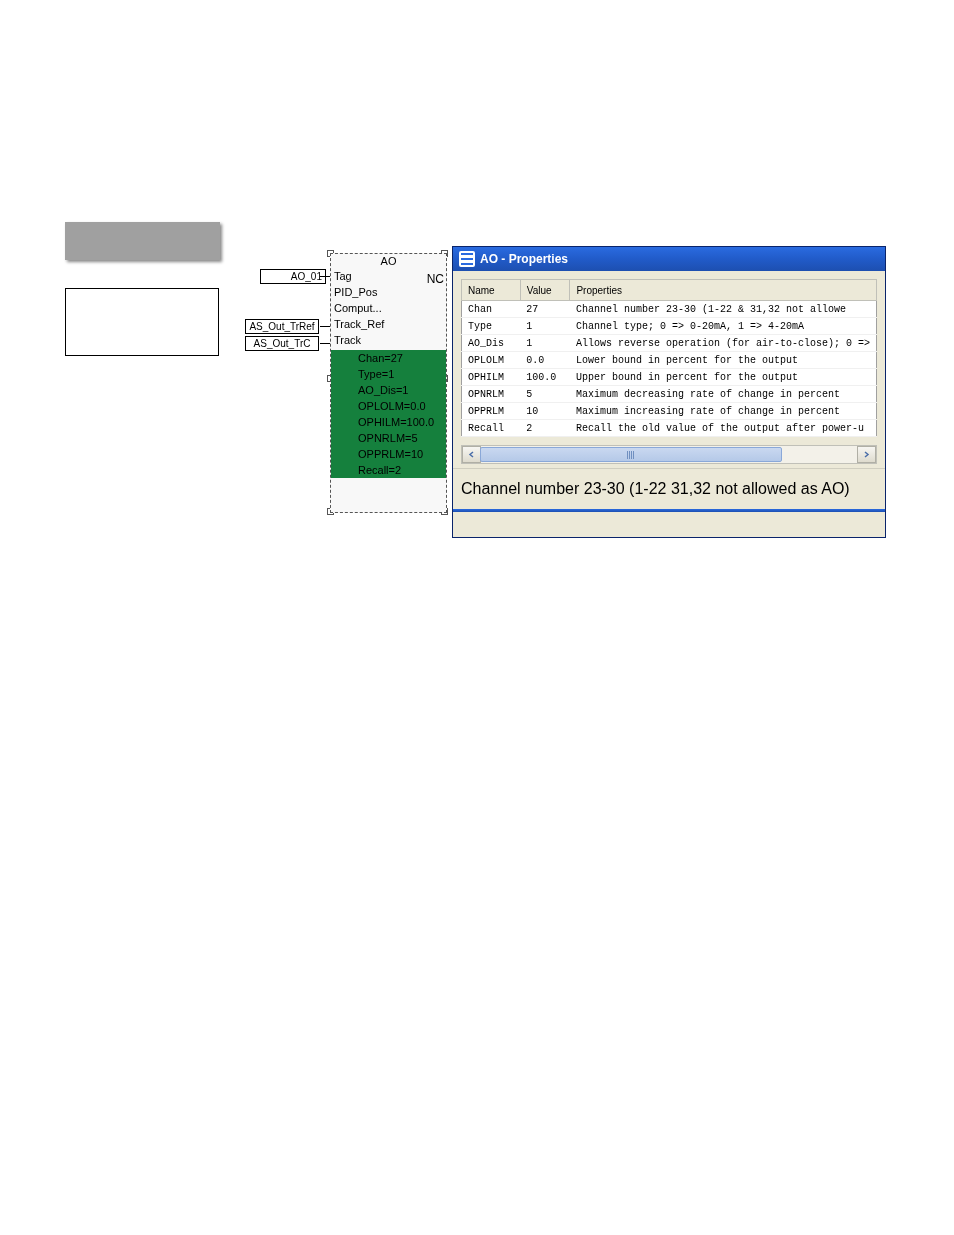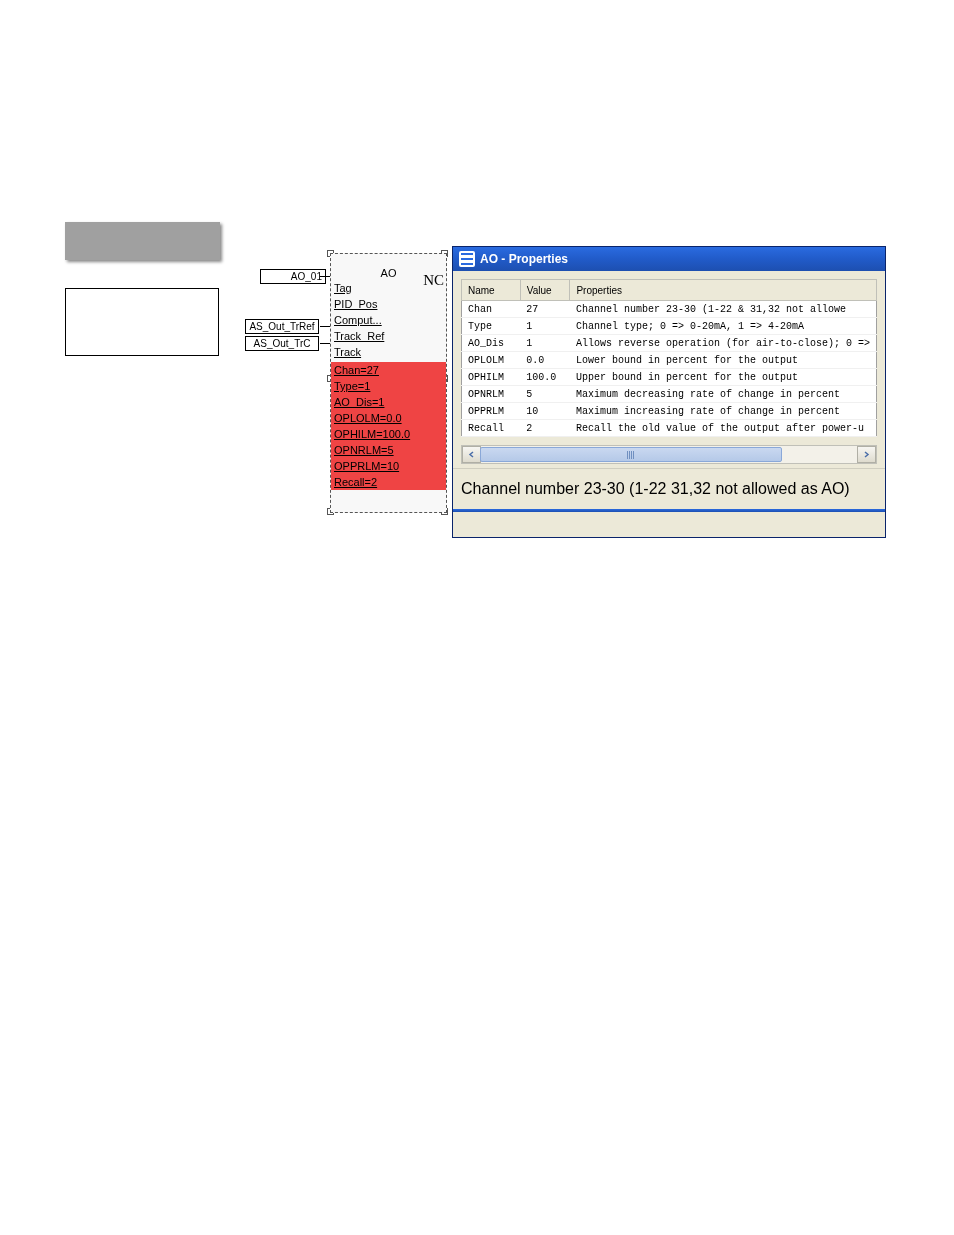--- a/index.html
+++ b/index.html
@@ -49,34 +49,33 @@
     height: 258px;
     background: #f8f8f8;
     border: 1px dashed #555;
     font-size: 11px;
   }
   
   .ao-block-title {
     text-align: center;
     font-size: 11px;
     padding: 1px 0;
-    margin-top: 12px;
   }
   
   .ao-block-row {
     padding: 1px 3px;
     height: 14px;
     line-height: 14px;
     position: relative;
-    text-decoration: underline;
   }
   
   .ao-block-params {
-    background: #ef4444;
+    background: #15803d;
     margin-top: 2px;
+    padding-left: 24px;
   }
   
   .ao-block-params .ao-block-row {
     padding-left: 3px;
   }
   
   .pin-label {
     position: absolute;
     left: 0;
     top: 0;
@@ -101,22 +100,21 @@
     width: 5px;
     height: 5px;
     background: #fff;
     border: 1px solid #555;
   }
   
   .nc-label {
     position: absolute;
     right: 2px;
     top: 18px;
-    font-size: 15px;
-    font-family: Liberation Serif, serif;
+    font-size: 12px;
   }
   
   .props-window {
     position: absolute;
     left: 452px;
     top: 246px;
     width: 432px;
     height: 290px;
     background: #ece9d8;
     border: 1px solid #0a246a;

